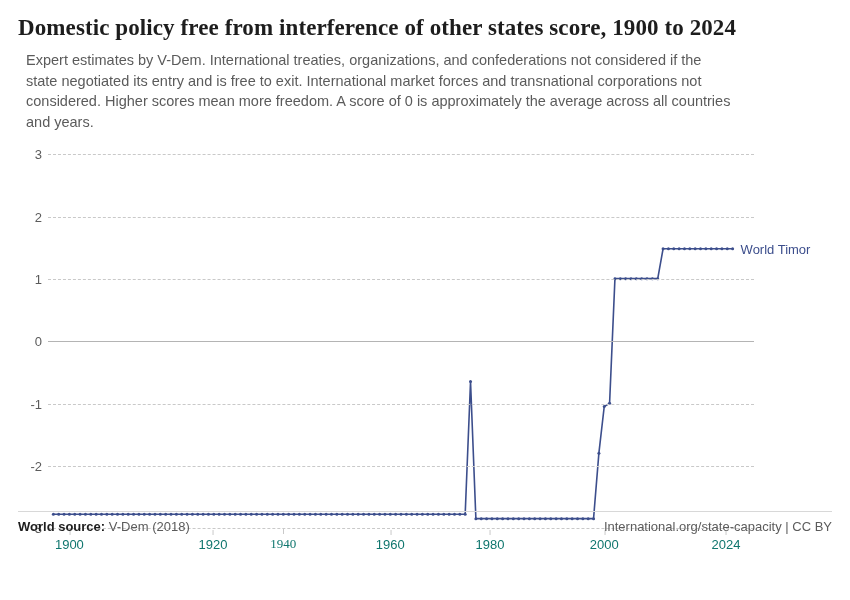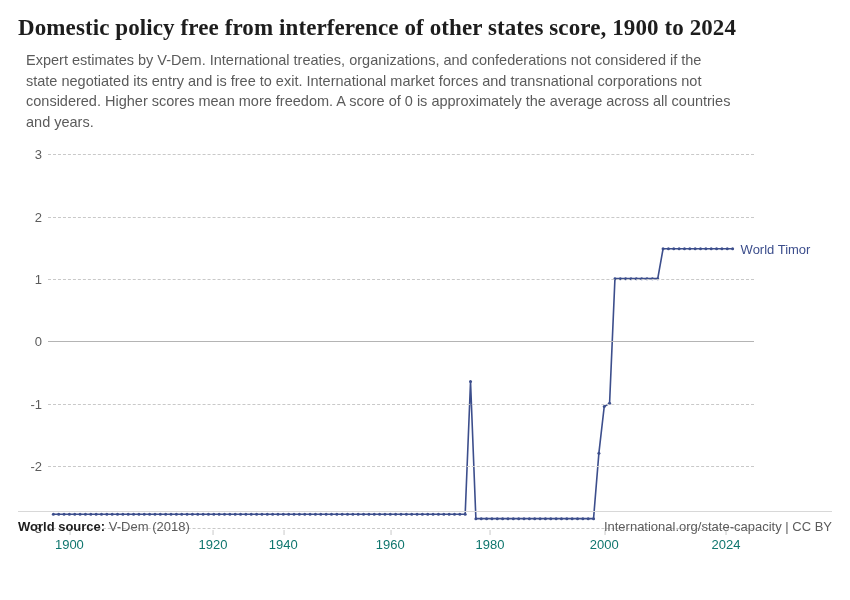--- a/index.html
+++ b/index.html
@@ -299,21 +299,21 @@
         <div class="gridline zero" style="top: 187px;"></div>
         <div class="ytick" style="top: 187px;">0</div>
         <div class="gridline" style="top: 124.667px;"></div>
         <div class="ytick" style="top: 124.667px;">1</div>
         <div class="gridline" style="top: 62.3333px;"></div>
         <div class="ytick" style="top: 62.3333px;">2</div>
         <div class="gridline" style="top: 0px;"></div>
         <div class="ytick" style="top: 0px;">3</div>
         <div class="xtick" style="left: 21.3939px;"><span class="tickmark"></span>1900</div>
         <div class="xtick" style="left: 123px; margin-left: 42px;"><span class="tickmark"></span>1920</div>
-        <div class="xtick" style="left: 235.333px;"><span class="tickmark"></span>1940</div>
+        <div class="xtick" style="left: 235.333px; font-family: Liberation Serif, serif;"><span class="tickmark"></span>1940</div>
         <div class="xtick" style="left: 342.303px; text-align: center;"><span class="tickmark"></span>1960</div>
         <div class="xtick" style="left: 442px;"><span class="tickmark"></span>1980</div>
         <div class="xtick" style="left: 556.242px; text-align: right;"><span class="tickmark"></span>2000</div>
         <div class="xtick" style="left: 678px;"><span class="tickmark"></span>2024</div>
         <div class="series-label" style="left: 692.606px; top: 94.7467px; color: rgb(60, 78, 140);">World Timor</div>
       </div>
   </div>
 
   <div class="footer">
     <div class="footer-left">

